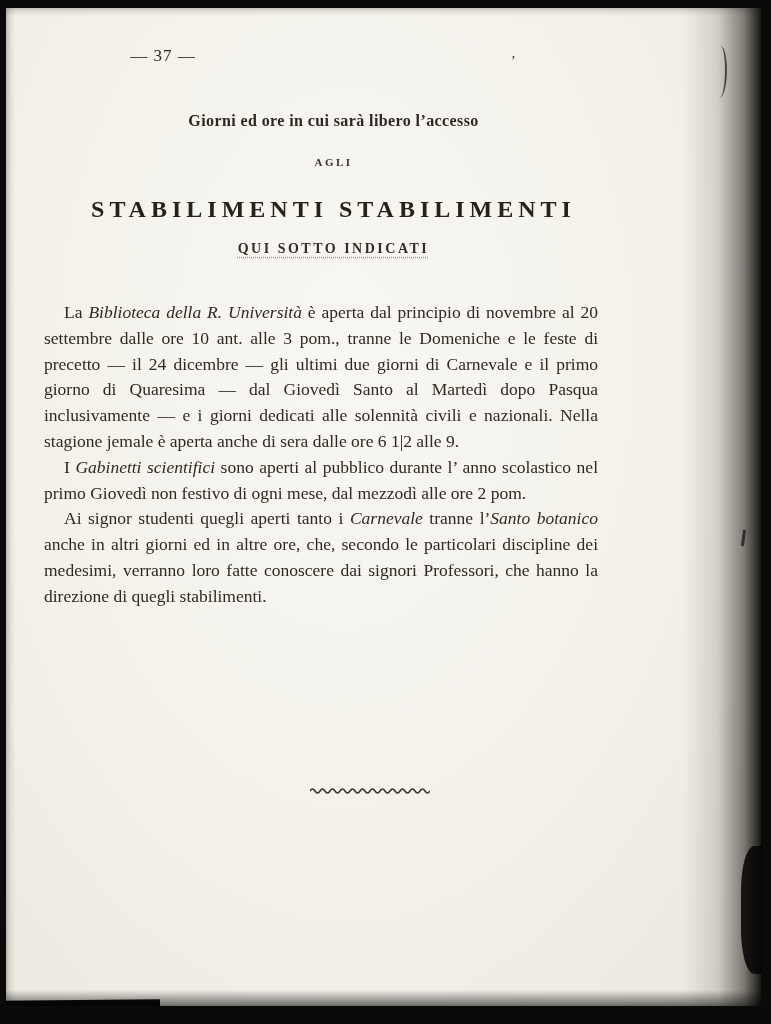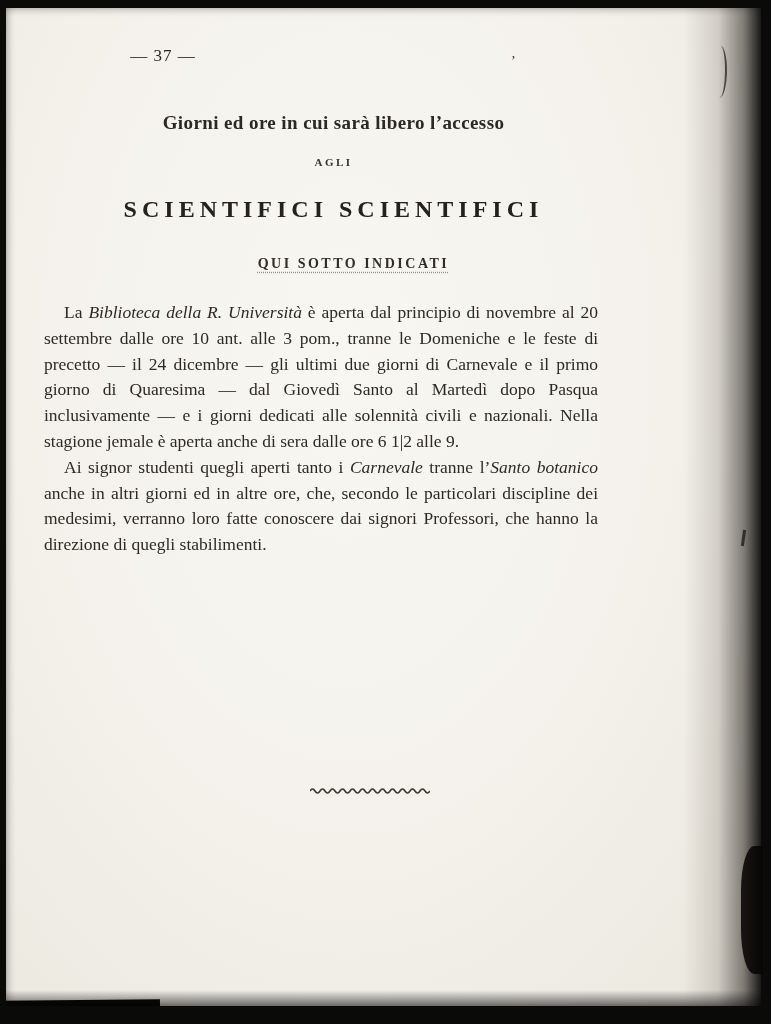--- a/index.html
+++ b/index.html
@@ -26,33 +26,33 @@
   }
   .page-number{
     position:absolute;top:38px;left:157px;transform:translateX(-50%);
     font-size:17px;font-weight:normal;letter-spacing:1px;color:#2c2822;
   }
   .heading-wrap{
     position:absolute;left:0;top:0;width:655px;text-align:center;color:#2c2822;
   }
   .title{
     position:absolute;top:104px;width:100%;
-    font-size:19px;font-weight:bold;letter-spacing:0.4px;
+    font-size:16px;font-weight:bold;letter-spacing:0.4px;
   }
   .agli{
     position:absolute;top:148px;width:100%;
     font-size:11px;letter-spacing:2.5px;font-weight:bold;color:#3a352e;
   }
   .main-title{
     position:absolute;top:188px;width:100%;
     font-size:24px;font-weight:bold;letter-spacing:5px;color:#262219;
   }
   .sub-heading{
-    position:absolute;top:248px;width:100%;
-    font-size:14px;font-weight:bold;letter-spacing:2.5px;color:#322d26;margin-left:20px;
+    position:absolute;top:233px;width:100%;
+    font-size:14px;font-weight:bold;letter-spacing:2.5px;color:#322d26;
   }
   .sub-heading span{
     text-decoration:underline dotted rgba(70,60,48,0.55);
     text-underline-offset:4px;
   }
   .body-text{
     position:absolute;left:38px;top:292px;width:554px;
     font-size:17.5px;line-height:25.8px;color:#2e2a23;
     text-align:justify;
   }
@@ -88,26 +88,27 @@
 
 <div class="paper">
 
   <div class="page-number">— 37 —</div>
 
   <span class="artifact speck">’</span>
 
   <div class="heading-wrap">
     <div class="title">Giorni ed ore in cui sarà libero l’accesso</div>
     <div class="agli">AGLI</div>
-    <div class="main-title">SCIENTIFICI SCIENTIFICI</div>
+    <div class="main-title">STABILIMENTI STABILIMENTI</div>
     <div class="sub-heading"><span>QUI SOTTO INDICATI</span></div>
   </div>
 
   <div class="body-text">
     <p><span>La </span><i>Biblioteca della R. Università</i><span> è aperta dal principio di novembre al 20 settembre dalle ore 10 ant. alle 3 pom., tranne le Domeniche e le feste di precetto — il 24 dicembre — gli ultimi due giorni di Carnevale e il primo giorno di Quaresima — dal Giovedì Santo al Martedì dopo Pasqua inclusivamente — e i giorni dedicati alle solennità civili e nazionali. Nella stagione jemale è aperta anche di sera dalle ore 6 1|2 alle 9.</span></p>
+    <p><span>I </span><i>Gabinetti scientifici</i><span> sono aperti al pubblico durante l’ anno scolastico nel primo Giovedì non festivo di ogni mese, dal mezzodì alle ore 2 pom.</span></p>
     <p><span>Ai signor studenti quegli aperti tanto i </span><i>Carnevale</i><span> tranne l’</span><i>Santo botanico</i><span> anche in altri giorni ed in altre ore, che, secondo le particolari discipline dei medesimi, verranno loro fatte conoscere dai signori Professori, che hanno la direzione di quegli stabilimenti.</span></p>
   </div>
 
   <svg class="squiggle" width="120" height="10" viewBox="0 0 120 10" aria-hidden="true">
     <path d="M0,5 q2.5,-4 5,0 t5,0 t5,0 t5,0 t5,0 t5,0 t5,0 t5,0 t5,0 t5,0 t5,0 t5,0 t5,0 t5,0 t5,0 t5,0 t5,0 t5,0 t5,0 t5,0 t5,0 t5,0 t5,0 t5,0" fill="none" stroke="#3b352d" stroke-width="1.6"></path>
   </svg>
 
   <div class="artifact hairline-curve"></div>
   <div class="artifact tick-mark"></div>
   <div class="artifact ink-blob"></div>

